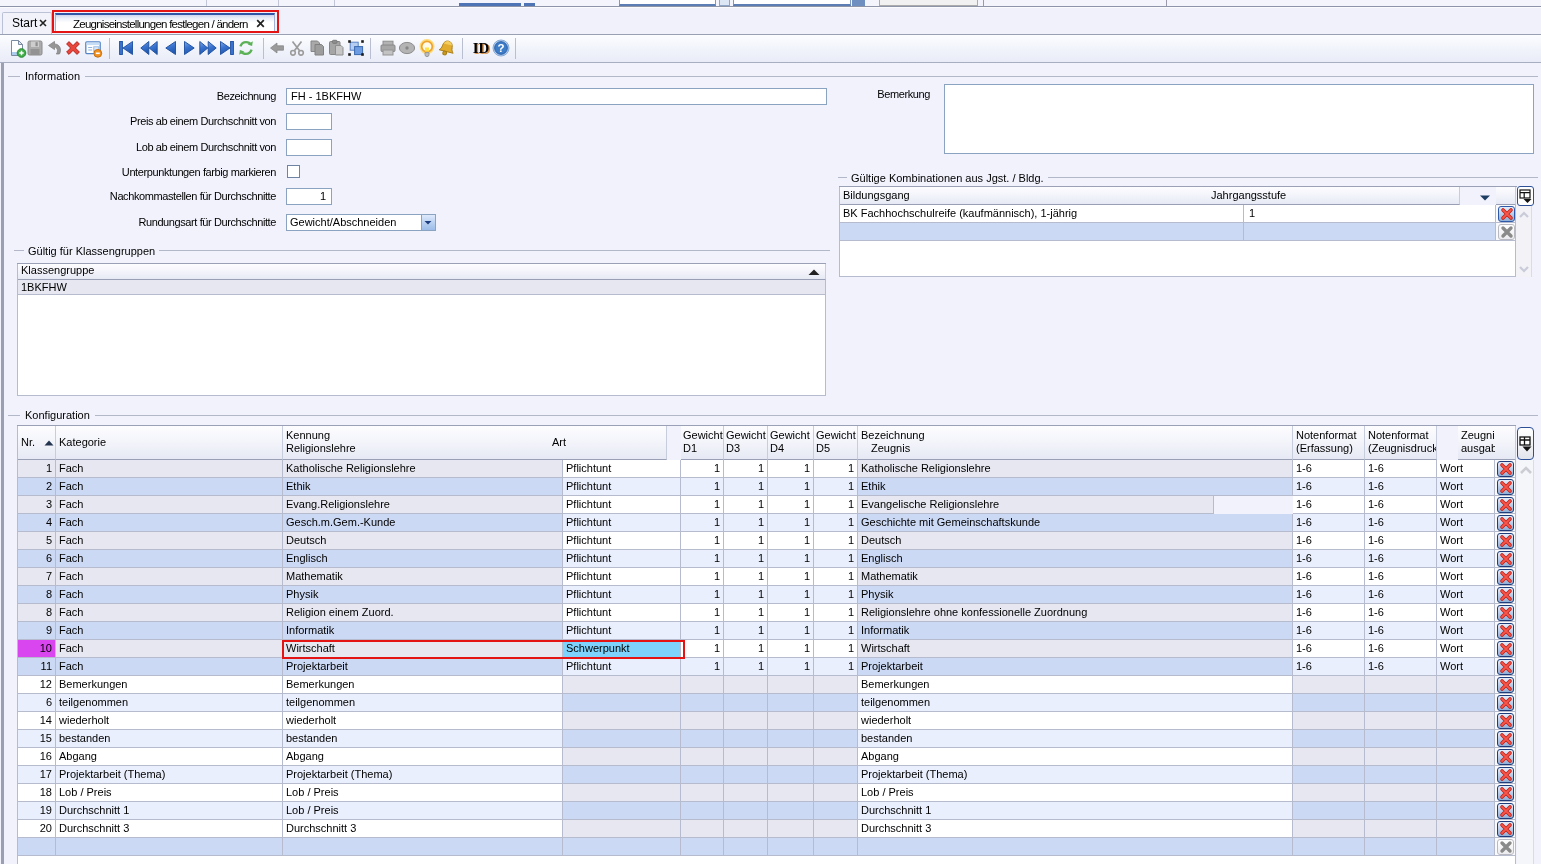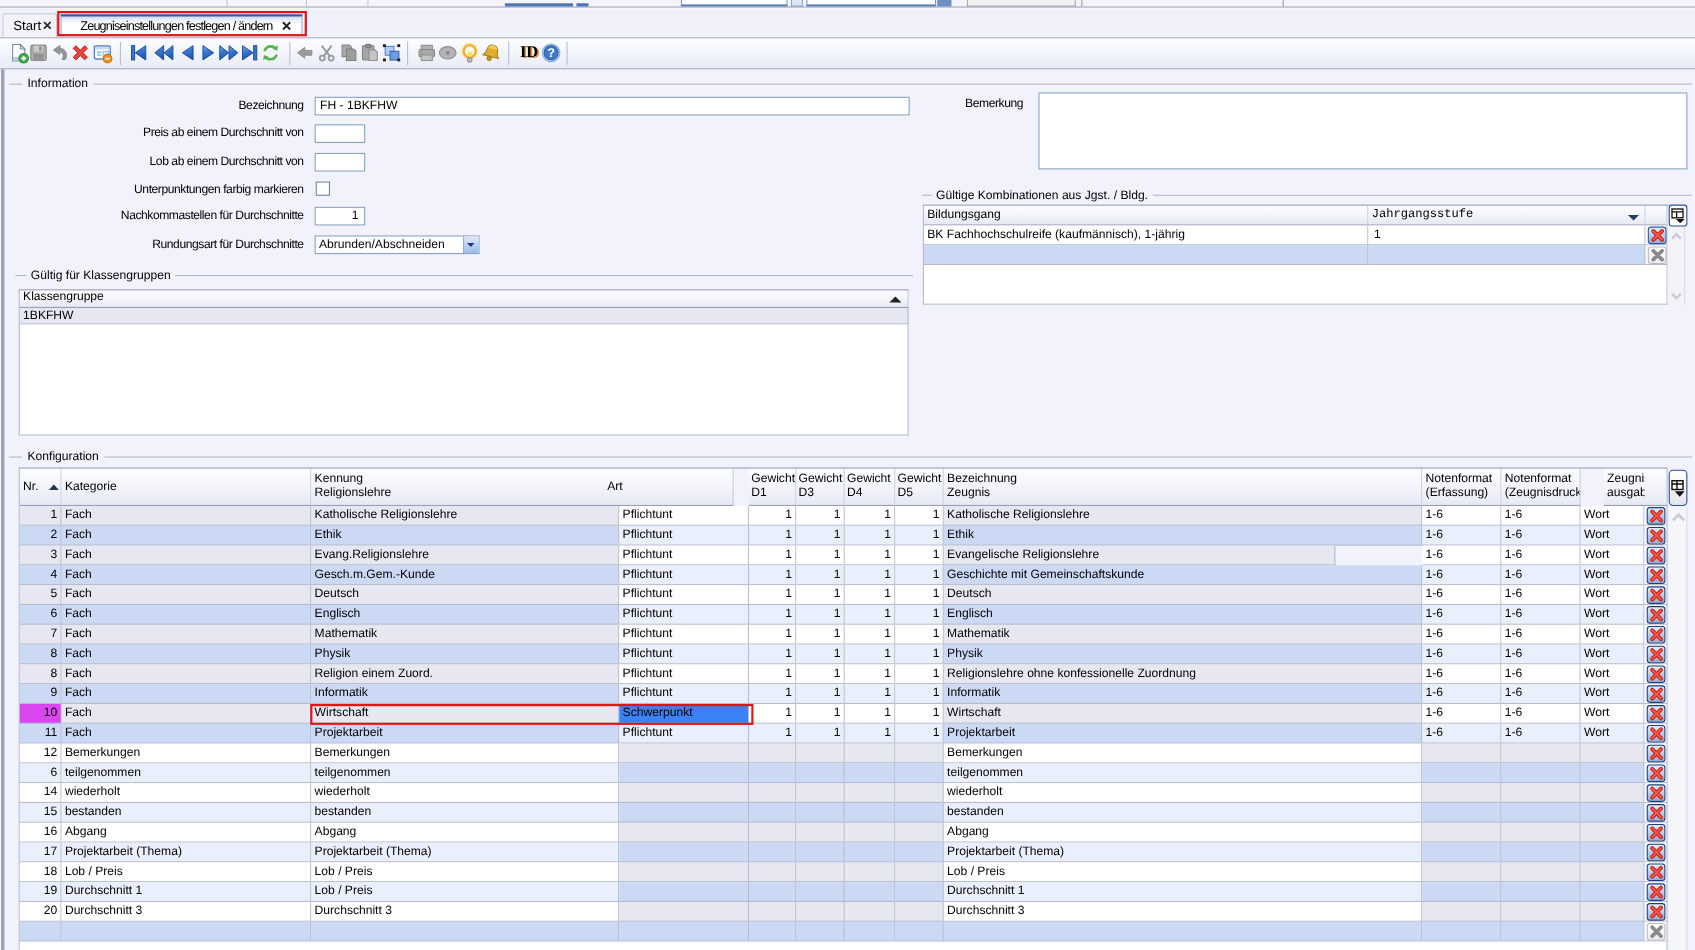--- a/index.html
+++ b/index.html
@@ -223,31 +223,31 @@
 <div class="lbl" style="left:60px;top:140px;width:216px;">Lob ab einem Durchschnitt von</div>
 <div class="lbl" style="left:60px;top:164.5px;width:216px;">Unterpunktungen farbig markieren</div>
 <div class="lbl" style="left:60px;top:189px;width:216px;">Nachkommastellen für Durchschnitte</div>
 <div class="lbl" style="left:60px;top:215px;width:216px;">Rundungsart für Durchschnitte</div>
 <div class="inp" style="left:286px;top:88px;width:541px;height:17px;padding:1px 4px;line-height:13px;">FH - 1BKFHW</div>
 <div class="inp" style="left:286px;top:113px;width:46px;height:17px;"></div>
 <div class="inp" style="left:286px;top:139px;width:46px;height:17px;"></div>
 <div class="inp" style="left:287px;top:165px;width:13px;height:13px;border-color:#6f83a3;"></div>
 <div class="inp" style="left:286px;top:188px;width:46px;height:17px;text-align:right;padding:1px 5px;line-height:13px;">1</div>
 <div class="inp" style="left:286px;top:214px;width:150px;height:17px;"></div>
-<div class="abs" style="left:290px;top:216px;width:128px;height:13px;line-height:13px;">Abrunden/Abschneiden</div>
+<div class="abs" style="left:290px;top:216px;width:128px;height:13px;line-height:13px;">Gewicht/Abschneiden</div>
 <div class="abs" style="left:421px;top:215px;width:14px;height:15px;background:linear-gradient(180deg,#dfeafc 0%,#b4cdf0 60%,#9cbce8 100%);border-left:1px solid #8aa3c0;"></div>
 <svg class="abs" style="left:423px;top:220px" width="10" height="6" viewBox="0 0 10 6">
     <path d="M1.5 1 L5 4.5 L8.5 1 Z" fill="#1c3e7e"></path>
   </svg>
 <div class="lbl" style="left:800px;top:87px;width:130px;">Bemerkung</div>
 <div class="inp" style="left:944px;top:84px;width:590px;height:70px;"></div>
 <div class="abs" style="left:838px;top:177px;width:700px;height:1px;background:#b3b8c9;"></div>
 <div class="abs" style="left:847px;top:171.5px;background:#f1f2fc;padding:0 4px;height:13px;line-height:13px;">Gültige Kombinationen aus Jgst. / Bldg.</div>
 <div class="hc" style="left:840px;top:187px;width:404px;height:18px;line-height:16px;">Bildungsgang</div>
-<div class="hc" style="left:1244px;top:187px;width:252px;height:18px;line-height:16px;font-family:Liberation Mono, monospace;">Jahrgangsstufe</div>
+<div class="hc" style="left:1208px;top:187px;width:252px;height:18px;line-height:16px;">Jahrgangsstufe</div>
 <div class="hc" style="left:1496px;top:187px;width:20px;height:18px;"></div>
 <svg class="abs" style="left:1478px;top:194px" width="14" height="7" viewBox="0 0 14 7">
     <path d="M2 1.5 L12 1.5 L7 6.5 Z" fill="#1d3d62"></path>
   </svg>
 <div class="cell" style="left:840px;top:205px;width:404px;height:18px;background:#fff;">BK Fachhochschulreife (kaufmännisch), 1-jährig</div>
 <div class="cell" style="left:1244px;top:205px;width:252px;height:18px;background:#fff;padding-left:5px;">1</div>
 <div class="cell" style="left:1496px;top:205px;width:20px;height:18px;background:#fafafc;"></div>
 <div class="cell" style="left:840px;top:223px;width:404px;height:18px;background:#ccd9f4;"></div>
 <div class="cell" style="left:1244px;top:223px;width:252px;height:18px;background:#ccd9f4;"></div>
 <div class="cell" style="left:1496px;top:223px;width:20px;height:18px;background:#fafafc;"></div>
@@ -312,21 +312,21 @@
 <div class="hc" style="left:768px;top:426px;width:46px;height:34px;padding:0;">
     <div style="position:absolute;left:2px;top:3px;line-height:13px;">Gewicht</div>
     <div style="position:absolute;left:2px;top:16px;line-height:13px;">D4</div>
   </div>
 <div class="hc" style="left:814px;top:426px;width:44px;height:34px;padding:0;">
     <div style="position:absolute;left:2px;top:3px;line-height:13px;">Gewicht</div>
     <div style="position:absolute;left:2px;top:16px;line-height:13px;">D5</div>
   </div>
 <div class="hc" style="left:858px;top:426px;width:435px;height:34px;padding:0;">
     <div style="position:absolute;left:3px;top:3px;line-height:13px;">Bezeichnung</div>
-    <div style="position:absolute;left:3px;top:16px;line-height:13px;">Zeugnis</div>
+    <div style="position:absolute;left:13px;top:16px;line-height:13px;">Zeugnis</div>
   </div>
 <div class="hc" style="left:1293px;top:426px;width:72px;height:34px;padding:0;">
     <div style="position:absolute;left:3px;top:3px;line-height:13px;">Notenformat</div>
     <div style="position:absolute;left:3px;top:16px;line-height:13px;">(Erfassung)</div>
   </div>
 <div class="hc" style="left:1365px;top:426px;width:72px;height:34px;padding:0;">
     <div style="position:absolute;left:3px;top:3px;line-height:13px;">Notenformat</div>
     <div style="position:absolute;left:3px;top:16px;line-height:13px;">(Zeugnisdruck)</div>
   </div>
 <div class="hc" style="left:1426px;top:426px;width:58px;height:34px;padding:0;margin-left:32px;">
@@ -515,21 +515,21 @@
 <div class="cell" style="left:1437px;top:622px;width:58px;height:18px;background:#e9effc;">Wort</div>
 <div class="cell" style="left:1495px;top:622px;width:21px;height:18px;background:#fafafc;"></div>
 <div class="xbtn" style="left:1497px;top:623px;width:17px;height:16px;"></div>
 <svg class="abs" style="left:1498.5px;top:624px" width="14" height="14" viewBox="0 0 14 14">
     <path d="M3 3 L11 11 M11 3 L3 11" stroke="#c61e14" stroke-width="3.6" stroke-linecap="round"></path>
     <path d="M3 3 L11 11 M11 3 L3 11" stroke="#f4574b" stroke-width="1.8" stroke-linecap="round"></path>
   </svg>
 <div class="cell" style="left:18px;top:640px;width:38px;height:18px;background:#d946ef;text-align:right;">10</div>
 <div class="cell" style="left:56px;top:640px;width:227px;height:18px;background:#e6e7f0;">Fach</div>
 <div class="cell" style="left:283px;top:640px;width:280px;height:18px;background:#e6e7f0;">Wirtschaft</div>
-<div class="cell" style="left:563px;top:640px;width:118px;height:18px;background:#3b82f6;">Schwerpunkt</div>
+<div class="cell" style="left:563px;top:640px;width:118px;height:18px;background:#7dd3fc;">Schwerpunkt</div>
 <div class="cell" style="left:681px;top:640px;width:43px;height:18px;background:#ffffff;text-align:right;">1</div>
 <div class="cell" style="left:724px;top:640px;width:44px;height:18px;background:#ffffff;text-align:right;">1</div>
 <div class="cell" style="left:768px;top:640px;width:46px;height:18px;background:#ffffff;text-align:right;">1</div>
 <div class="cell" style="left:814px;top:640px;width:44px;height:18px;background:#ffffff;text-align:right;">1</div>
 <div class="cell" style="left:858px;top:640px;width:435px;height:18px;background:#e6e7f0;">Wirtschaft</div>
 <div class="cell" style="left:1293px;top:640px;width:72px;height:18px;background:#ffffff;">1-6</div>
 <div class="cell" style="left:1365px;top:640px;width:72px;height:18px;background:#ffffff;">1-6</div>
 <div class="cell" style="left:1437px;top:640px;width:58px;height:18px;background:#ffffff;">Wort</div>
 <div class="cell" style="left:1495px;top:640px;width:21px;height:18px;background:#fafafc;"></div>
 <div class="xbtn" style="left:1497px;top:641px;width:17px;height:16px;"></div>

